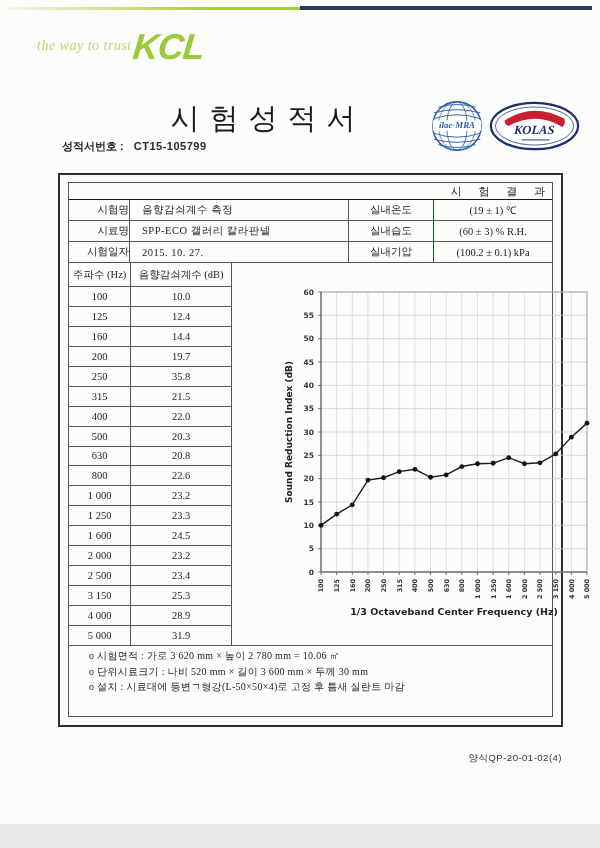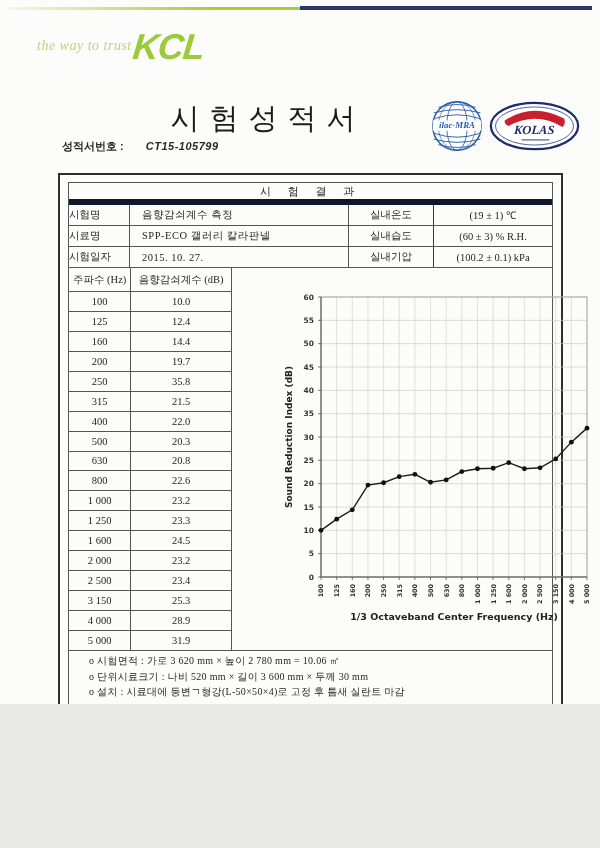--- a/index.html
+++ b/index.html
@@ -1,48 +1,48 @@
 <!DOCTYPE html>
 <html><head>
 <meta charset="utf-8">
 <style>
   html,body{margin:0;padding:0;background:#e8e8e6;}
   .page{
-    position:relative;width:600px;height:704px;margin:0 auto;
+    position:relative;width:600px;height:824px;margin:0 auto;
     background:#fcfcfa;overflow:hidden;
     font-family:"Liberation Serif", serif;color:#222;
   }
   
   .topbar-green{position:absolute;left:8px;top:7px;width:292px;height:2.5px;
     background:linear-gradient(to right, rgba(166,206,57,.1), #a6ce39 70%);}
   .topbar-navy{position:absolute;left:300px;top:6px;width:292px;height:4px;background:#2c3968;}
   
   .logo-tagline{position:absolute;left:37px;top:38px;font-family:"Liberation Serif",serif;
     font-style:italic;font-size:14px;color:#b9d776;letter-spacing:.5px;}
   .logo-kcl{position:absolute;left:133px;top:26px;font-family:"Liberation Sans",sans-serif;
     font-style:italic;font-weight:800;font-size:36px;color:#9bca3d;letter-spacing:-1px;transform:skewX(-6deg);}
   
   .doc-title{position:absolute;left:0;right:64px;top:99px;text-align:center;
     font-family:"Liberation Sans",sans-serif;font-size:29px;font-weight:500;
     letter-spacing:10px;color:#1b1b1b;}
   .report-no{position:absolute;left:62px;top:139px;font-family:"Liberation Sans",sans-serif;
     font-size:11px;font-weight:700;color:#2a2a2a;}
-  .report-no .val{margin-left:22px;font-weight:600;letter-spacing:.5px;font-style:italic;}
+  .report-no .val{margin-left:10px;font-weight:600;letter-spacing:.5px;}
   
   .badges{position:absolute;left:429px;top:98px;display:flex;align-items:center;gap:3px;}
   
   .outer-box{position:absolute;left:58px;top:173px;width:501px;height:550px;
     border:2px solid #2e2e2e;background:#fcfcfa;}
   .inner-box{position:absolute;left:8px;top:7px;right:8px;bottom:8px;border:1px solid #555;}
-  .tbl-title{height:16px;line-height:16px;text-align:center;font-size:11px;
-    letter-spacing:7px;border-bottom:6px solid #0f172a;color:#1d1d1d;}
+  .tbl-title{height:16px;line-height:16px;text-align:right;font-size:11px;
+    letter-spacing:7px;border-bottom:1px solid #0f172a;color:#1d1d1d;}
   table{border-collapse:collapse;}
   .info-table{width:100%;table-layout:fixed;font-size:10.5px;}
   .info-table td{height:20px;border-bottom:1px solid #555;padding:0;color:#1d1d1d;}
-  .info-table .c1{width:60px;text-align:left;border-right:1px solid #555;}
+  .info-table .c1{width:60px;text-align:right;border-right:1px solid #555;}
   .info-table .c2{width:206px;text-align:left;padding-left:12px;border-right:1px solid #555;letter-spacing:.5px;}
   .info-table .c3{width:84px;text-align:center;border-right:1px solid #14532d;}
   .info-table .c4{text-align:center;}
   .content-row{display:flex;height:382px;border-bottom:1px solid #555;gap:47px;}
   .data-table{width:163px;font-size:10.5px;flex:0 0 163px;}
   .data-table th{font-weight:normal;height:21px;border-bottom:1px solid #555;color:#1d1d1d;}
   .data-table td{height:18.9px;border-bottom:1px solid #555;text-align:center;color:#1d1d1d;padding:0;}
   .data-table .fcol{width:61px;border-right:1px solid #555;}
   .data-table .vcol{width:101px;border-right:1px solid #555;}
   .data-table tr:last-child td{border-bottom:none;}

